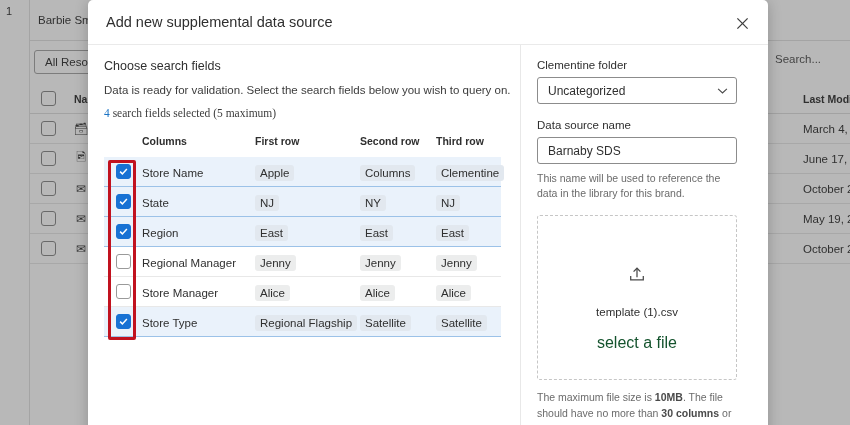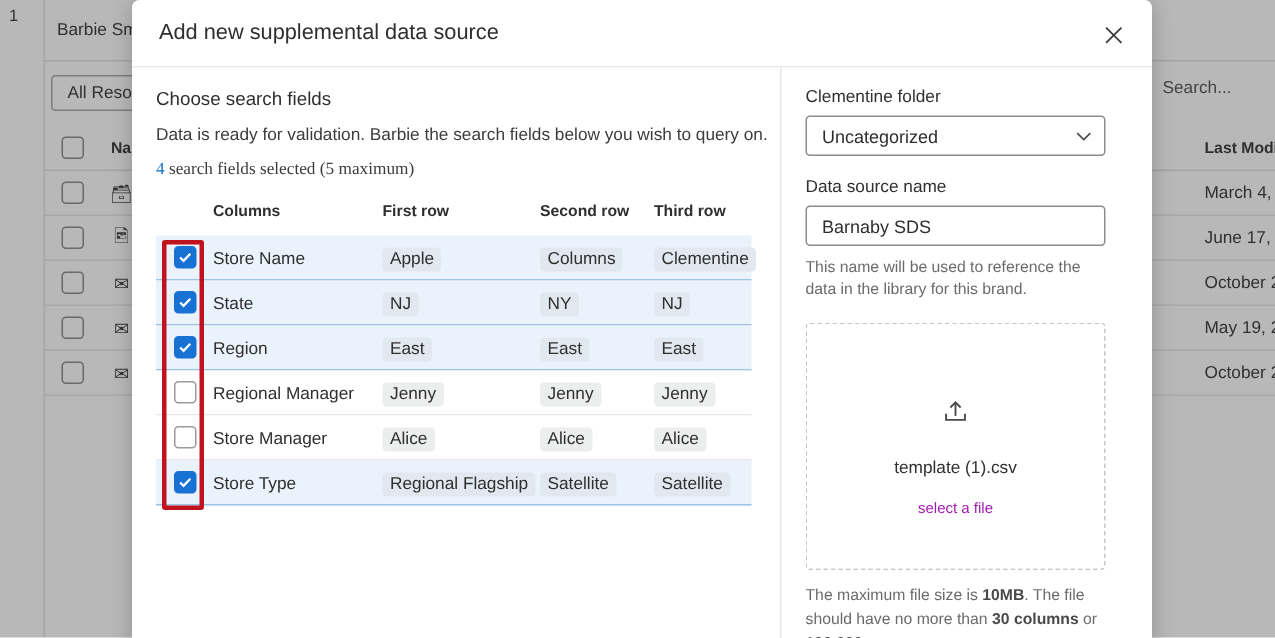--- a/index.html
+++ b/index.html
@@ -192,21 +192,21 @@
   .dropzone {
     width: 200px; height: 165px;
     border: 1px dashed #c6c6c6; border-radius: 3px;
     display: flex; flex-direction: column; align-items: center;
     justify-content: flex-start; padding-top: 50px;
     cursor: pointer; background: #fff;
   }
   .up-icon { color: #4a4a4a; margin-bottom: 22px; }
   .up-icon svg { display:block; }
   .fname-txt { font-size: 11.5px; color: #2f2f2f; margin-bottom: 16px; }
-  .selfile { font-size: 10px; color: #a21caf; cursor: pointer; }
+  .selfile { font-size: 16px; color: #14532d; cursor: pointer; }
 
   .limits {
     width: 210px; margin-top: 10px;
     font-size: 10.5px; color: #6b6b6b; line-height: 1.5;
   }
   .limits b { color: #4a4a4a; }
 </style>
 </head>
 <body>
 
@@ -277,21 +277,21 @@
         <line x1="1.5" y1="1.5" x2="12.5" y2="12.5"></line>
         <line x1="12.5" y1="1.5" x2="1.5" y2="12.5"></line>
       </svg>
     </div>
   </div>
 
   <div class="modal-body">
 
     <div class="left-pane">
       <div class="sect-title">Choose search fields</div>
-      <div class="sect-desc">Data is ready for validation. Barbie the search fields below you wish to query on.</div>
+      <div class="sect-desc">Data is ready for validation. Select the search fields below you wish to query on.</div>
       <div class="count-line">
         <span class="count-num">4</span><span> search fields selected (5 maximum)</span>
       </div>
 
       <div class="ft">
         <div class="ft-head">
           <div class="col-cb"></div>
           <div class="col-name">Columns</div>
           <div class="col-r1">First row</div>
           <div class="col-r2">Second row</div>

